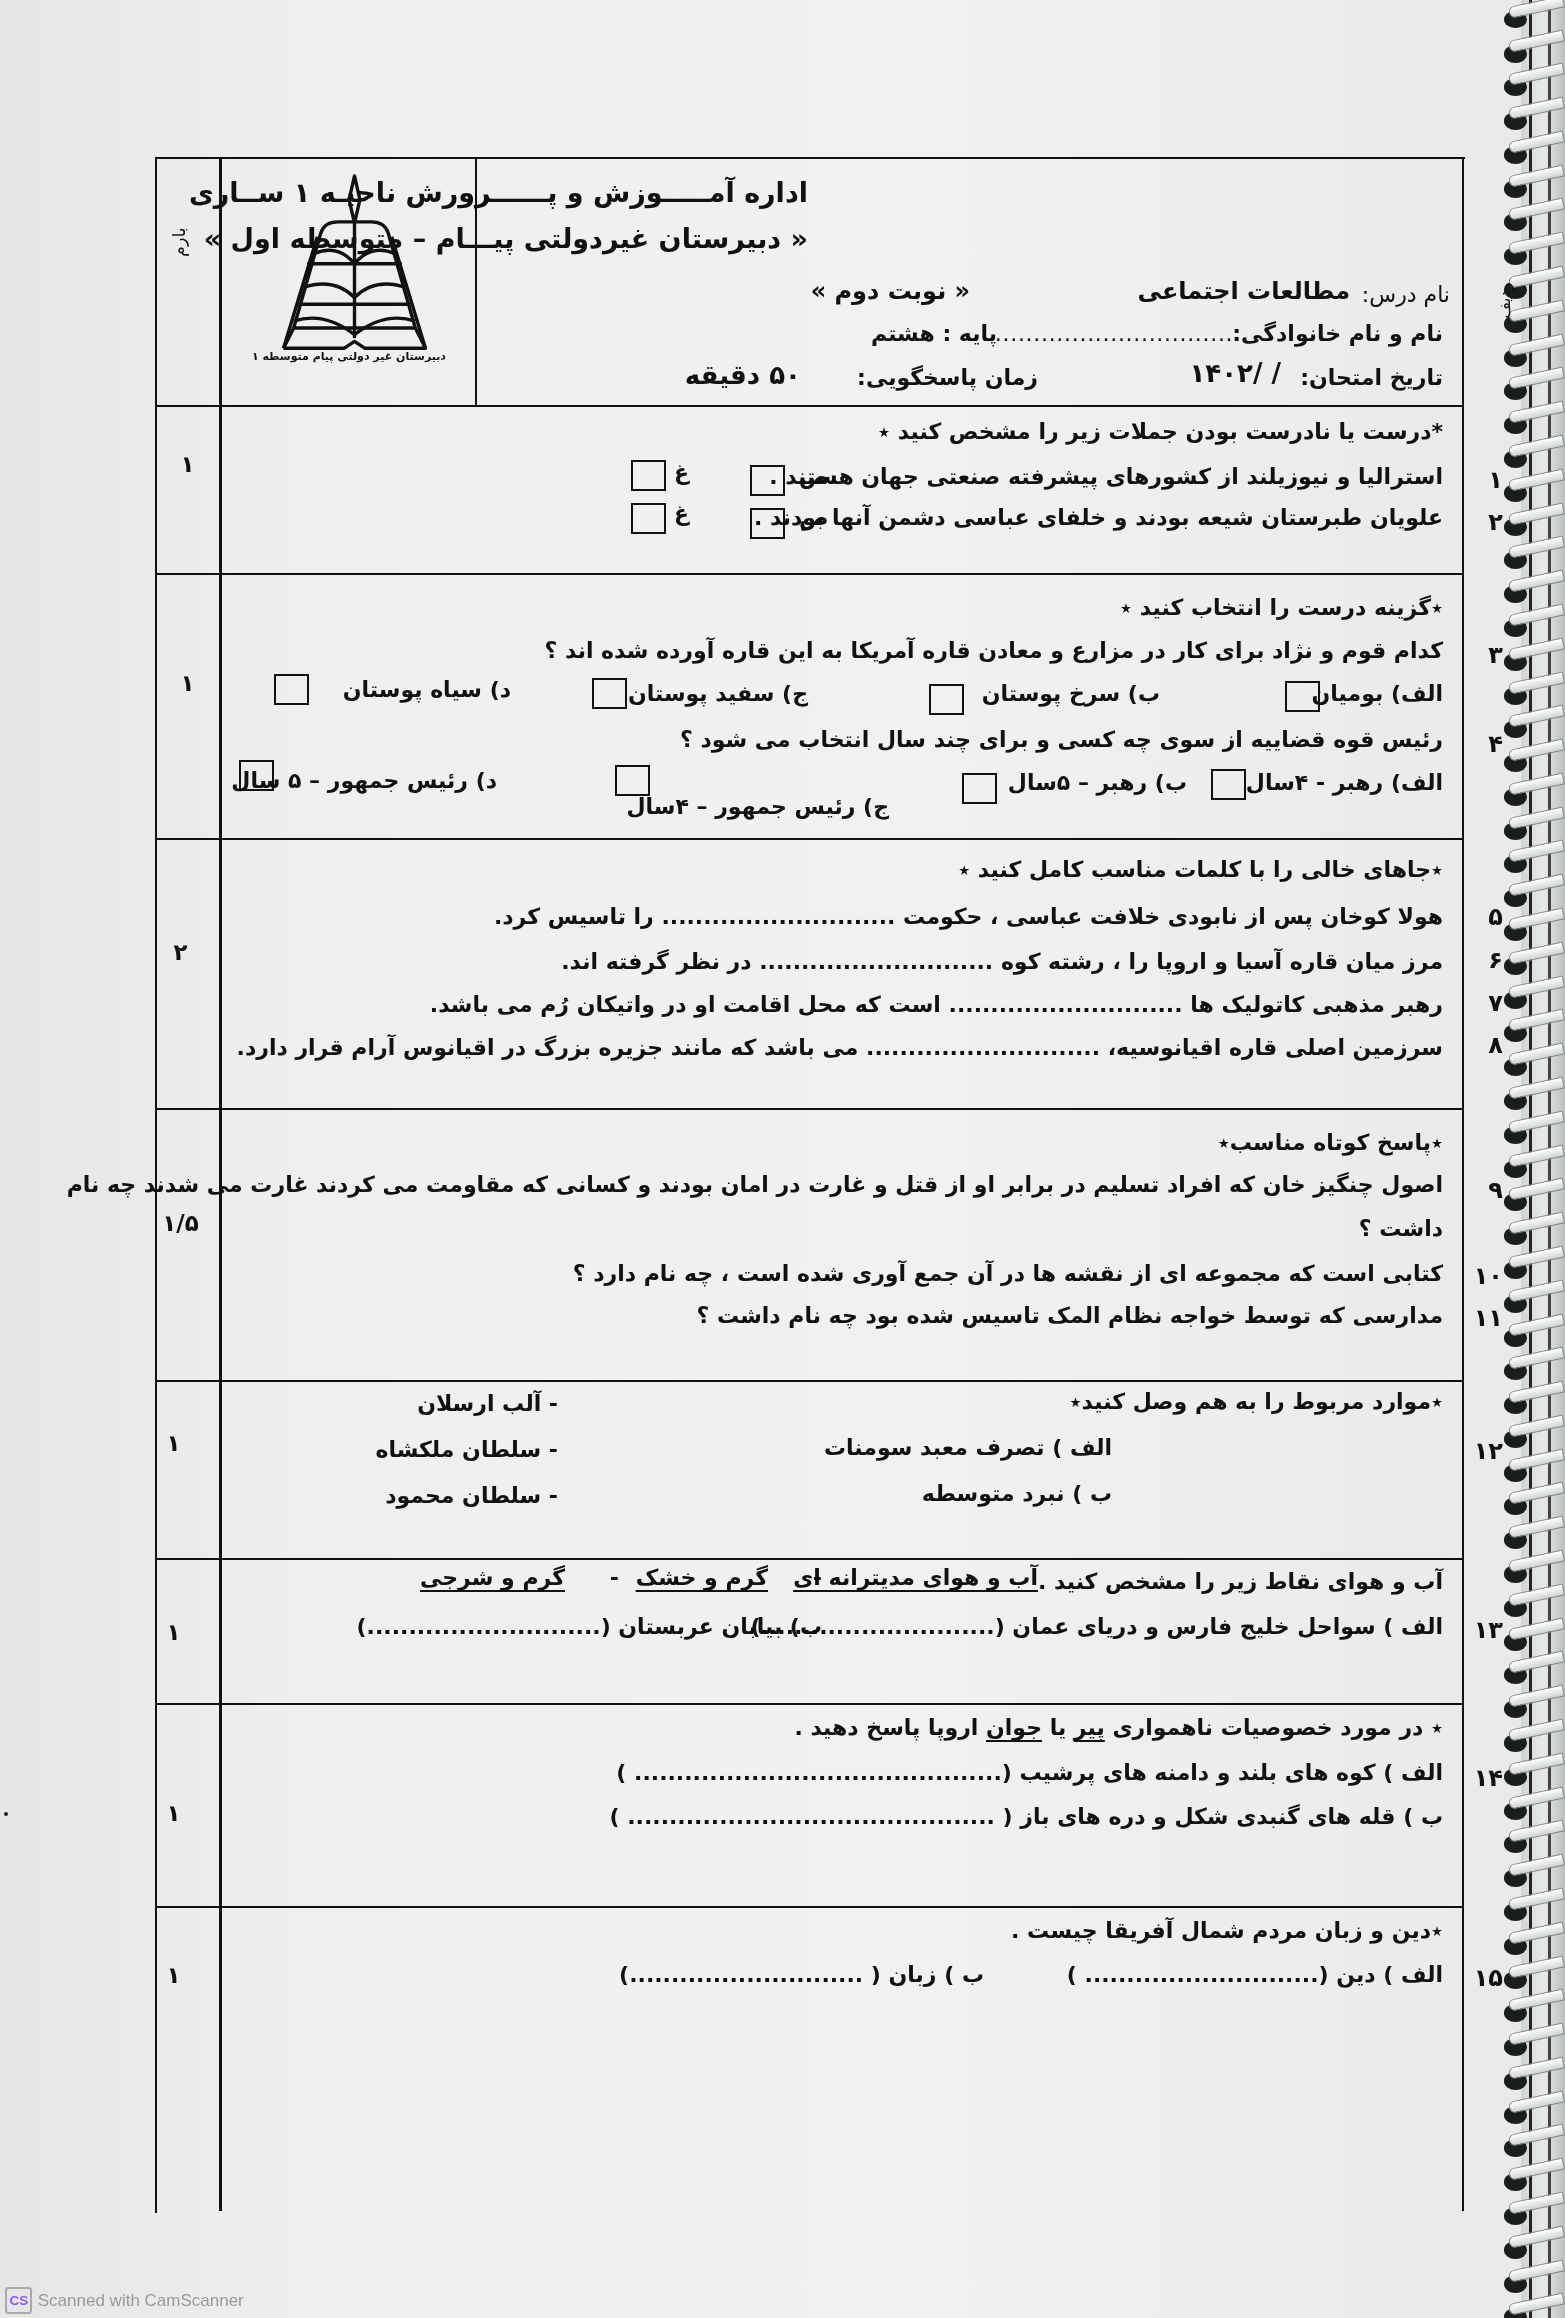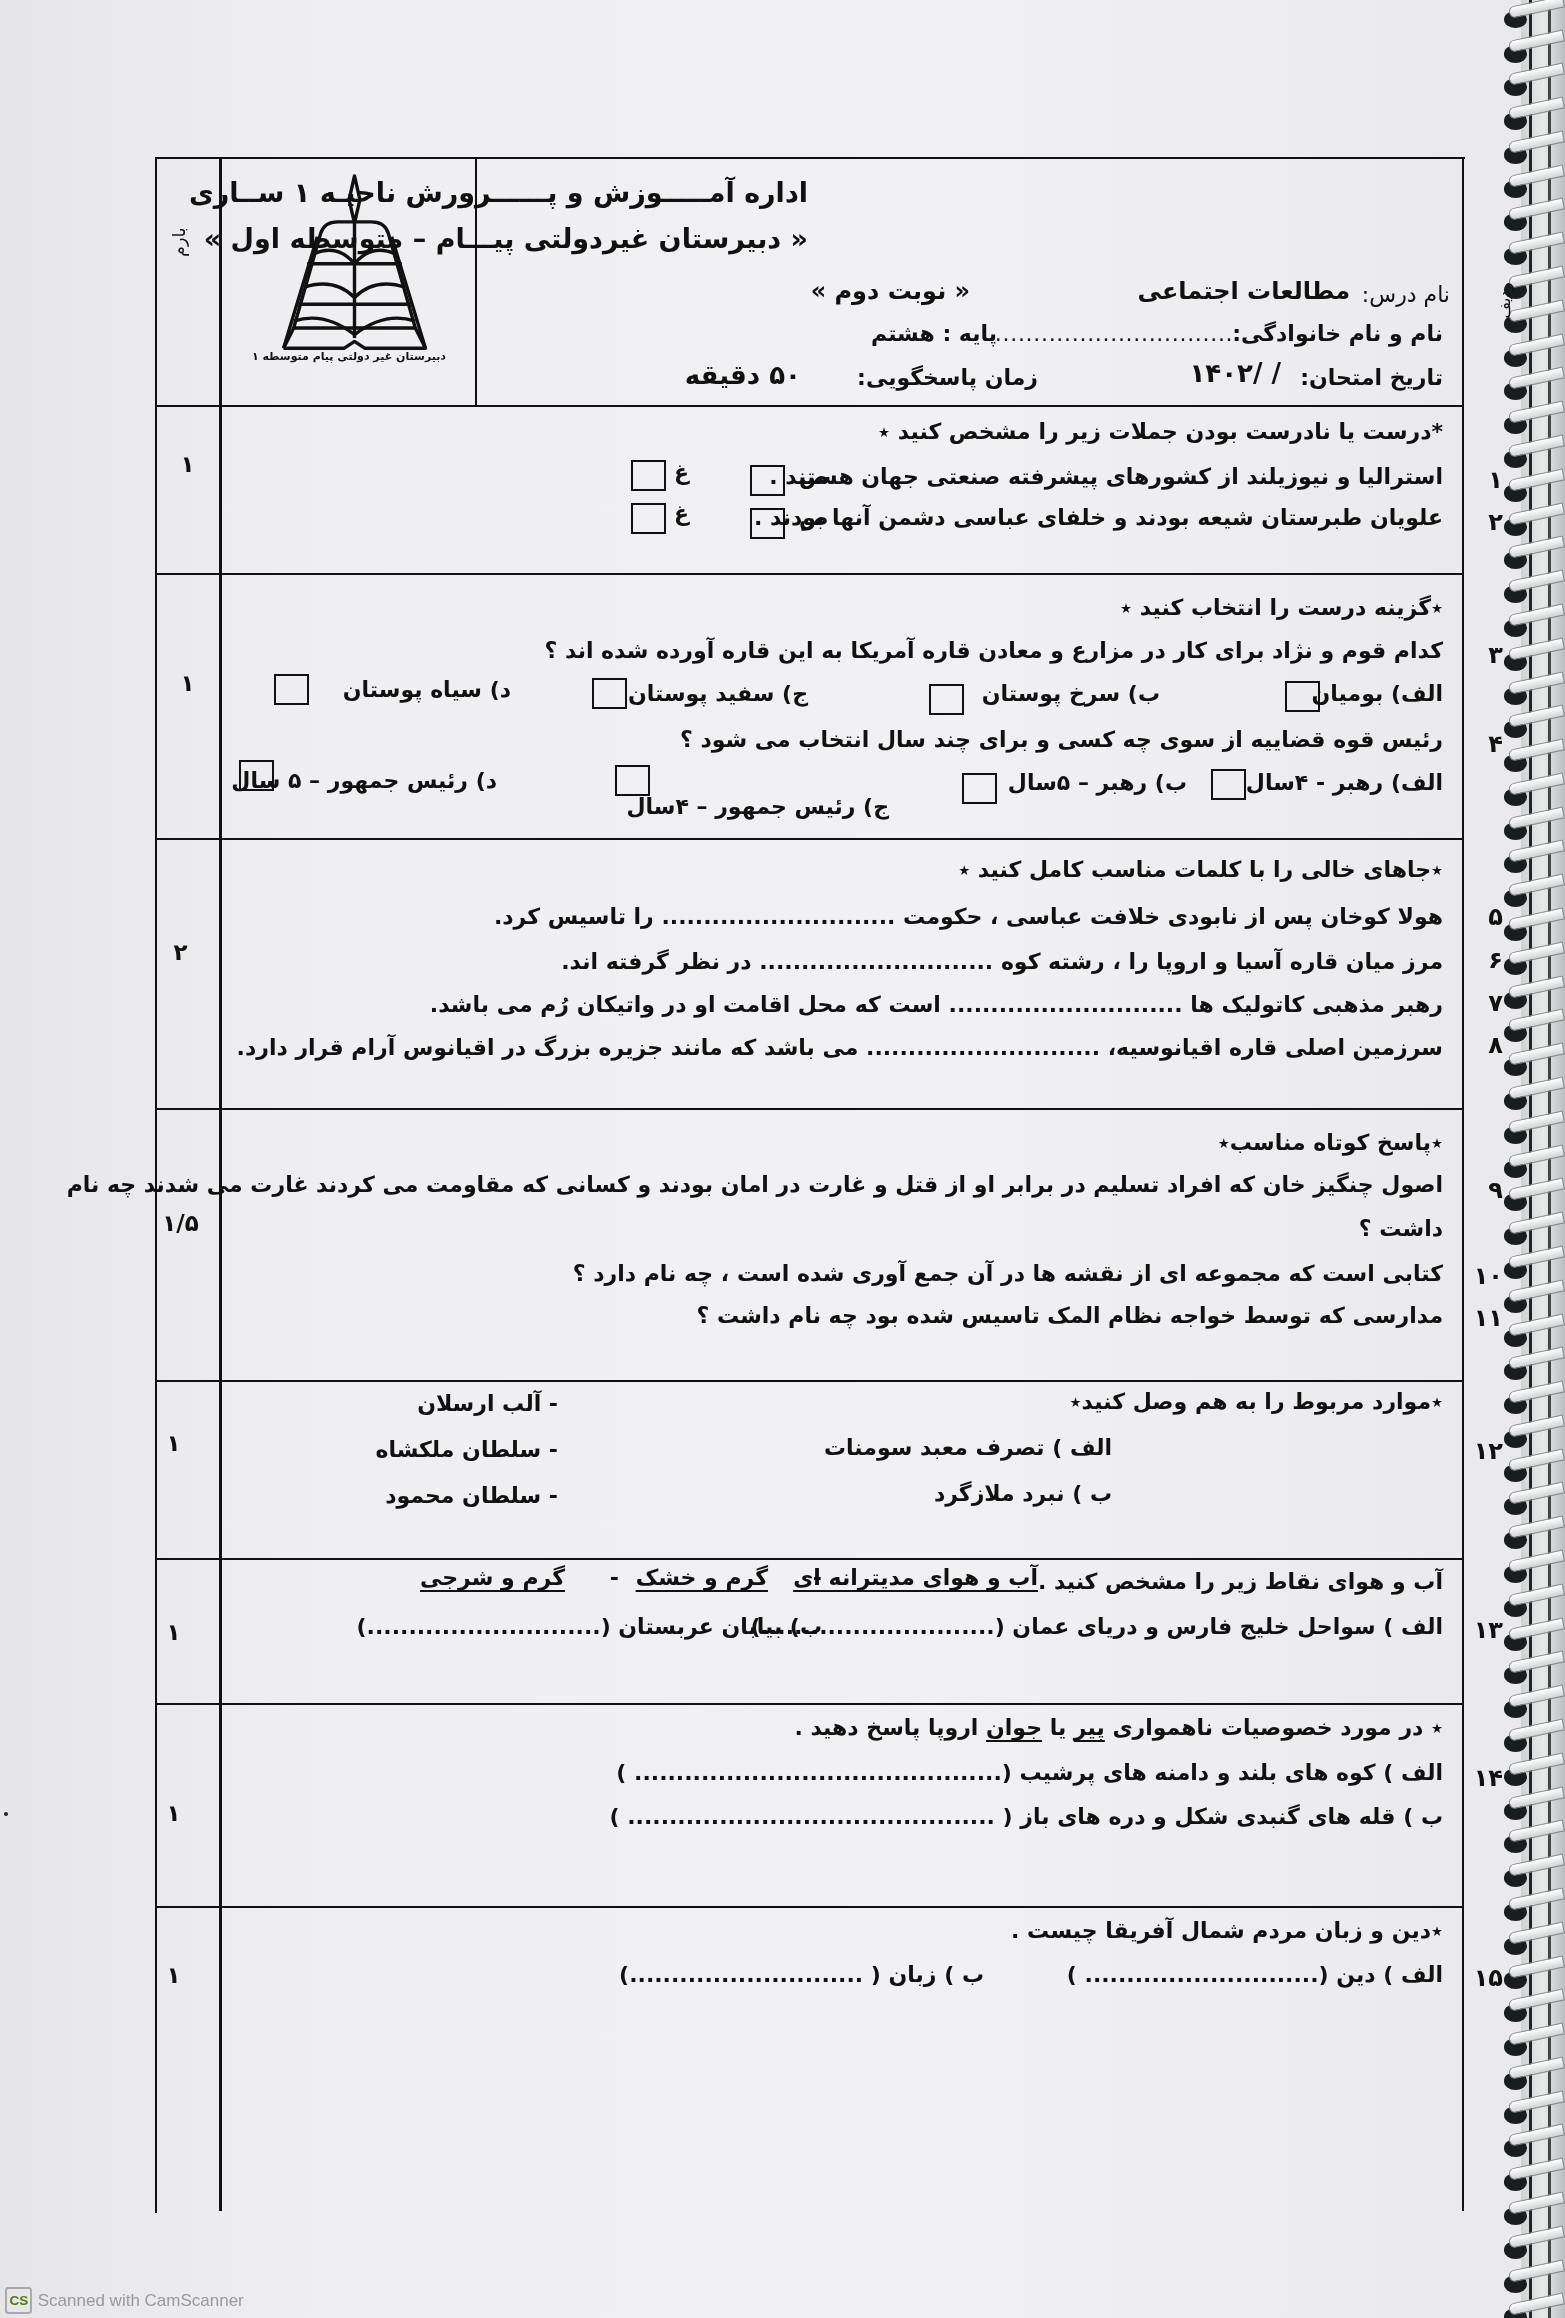--- a/index.html
+++ b/index.html
@@ -37,21 +37,21 @@
   
   .spiral { position:absolute; left:1504px; top:0; width:61px; height:2319px; }
   .ring { position:absolute; left:0; width:47px; height:23px; }
   .ring .hole { position:absolute; left:0; top:4px; width:23px; height:17.6px; border-radius:50%; background:#1a1d1e; }
   .ring .wire { position:absolute; left:5.4px; top:0; width:54px; height:9.5px; border-radius:6.8px 0 0 6.8px; background:linear-gradient(#ffffff,#cfd3d4); transform:rotate(-12deg); transform-origin:left center; border:0.7px solid #888; }
   .spine { position:absolute; left:1529px; top:0; width:2.7px; height:2319px; background:#222; }
   .spine2 { position:absolute; left:1548px; top:0; width:2.7px; height:2319px; background:#444; }
   .binder-bg { position:absolute; left:1521px; top:0; width:45px; height:2319px; background:linear-gradient(90deg,#cfd3d3,#e8eaea,#b8bcbc); }
 
   .footer-logo { position:absolute; left:5.4px; top:2287px; display:flex; align-items:center; gap:5.4px; color:#9a9a9a; font-family:"Liberation Sans", sans-serif; font-size:17px; }
-  .cs-badge { width:27px; height:27px; border:2px solid #a9a9a9; border-radius:3.4px; display:flex; align-items:center; justify-content:center; font-weight:bold; font-size:13.5px; color:#4d7c0f; box-sizing:border-box; }
+  .cs-badge { width:27px; height:27px; border:2px solid #a9a9a9; border-radius:3.4px; display:flex; align-items:center; justify-content:center; font-weight:bold; font-size:13.5px; color:#8b5cf6; box-sizing:border-box; }
   .dot-mark { position:absolute; width:4px; height:4px; background:#222; border-radius:50%; }
 </style>
 </head>
 <body>
 
 <div class="page"></div>
 
 <div class="binder-bg"></div>
 <div class="spine"></div>
 <div class="spine2"></div>
@@ -443,21 +443,21 @@
 <div class="txt q" style="right:122px; top:1216px;">داشت ؟</div>
 <div class="num" style="right:62px; top:1262px;">۱۰</div>
 <div class="txt q" style="right:122px; top:1261px;">کتابی است که مجموعه ای از نقشه ها در آن جمع آوری شده است ، چه نام دارد ؟</div>
 <div class="num" style="right:62px; top:1304px;">۱۱</div>
 <div class="txt q" style="right:122px; top:1303px;">مدارسی که توسط خواجه نظام المک تاسیس شده بود چه نام داشت ؟</div>
 
 <div class="score" style="left:143px; top:1430px;">۱</div>
 <div class="num" style="right:62px; top:1437px;">۱۲</div>
 <div class="txt q" style="right:122px; top:1389px;">٭موارد مربوط را به هم وصل کنید٭</div>
 <div class="txt q" style="right:453px; top:1435px;">الف ) تصرف معبد سومنات</div>
-<div class="txt q" style="right:453px; top:1481px;">ب ) نبرد ملازگرد</div>
+<div class="txt q" style="right:453px; top:1481px;">ب ) نبرد متوسطه</div>
 <div class="txt q" style="right:1007px; top:1391px;">- آلب ارسلان</div>
 <div class="txt q" style="right:1007px; top:1437px;">- سلطان ملکشاه</div>
 <div class="txt q" style="right:1007px; top:1483px;">- سلطان محمود</div>
 
 <div class="score" style="left:143px; top:1619px;">۱</div>
 <div class="num" style="right:62px; top:1616px;">۱۳</div>
 <div class="txt q" style="right:122px; top:1569px;">آب و هوای نقاط زیر را مشخص کنید .</div>
 <div class="txt q ul" style="right:527px; top:1565px;">آب و هوای مدیترانه ای</div>
 <div class="txt q" style="right:743px; top:1565px;">-</div>
 <div class="txt q ul" style="right:797px; top:1565px;">گرم و خشک</div>

